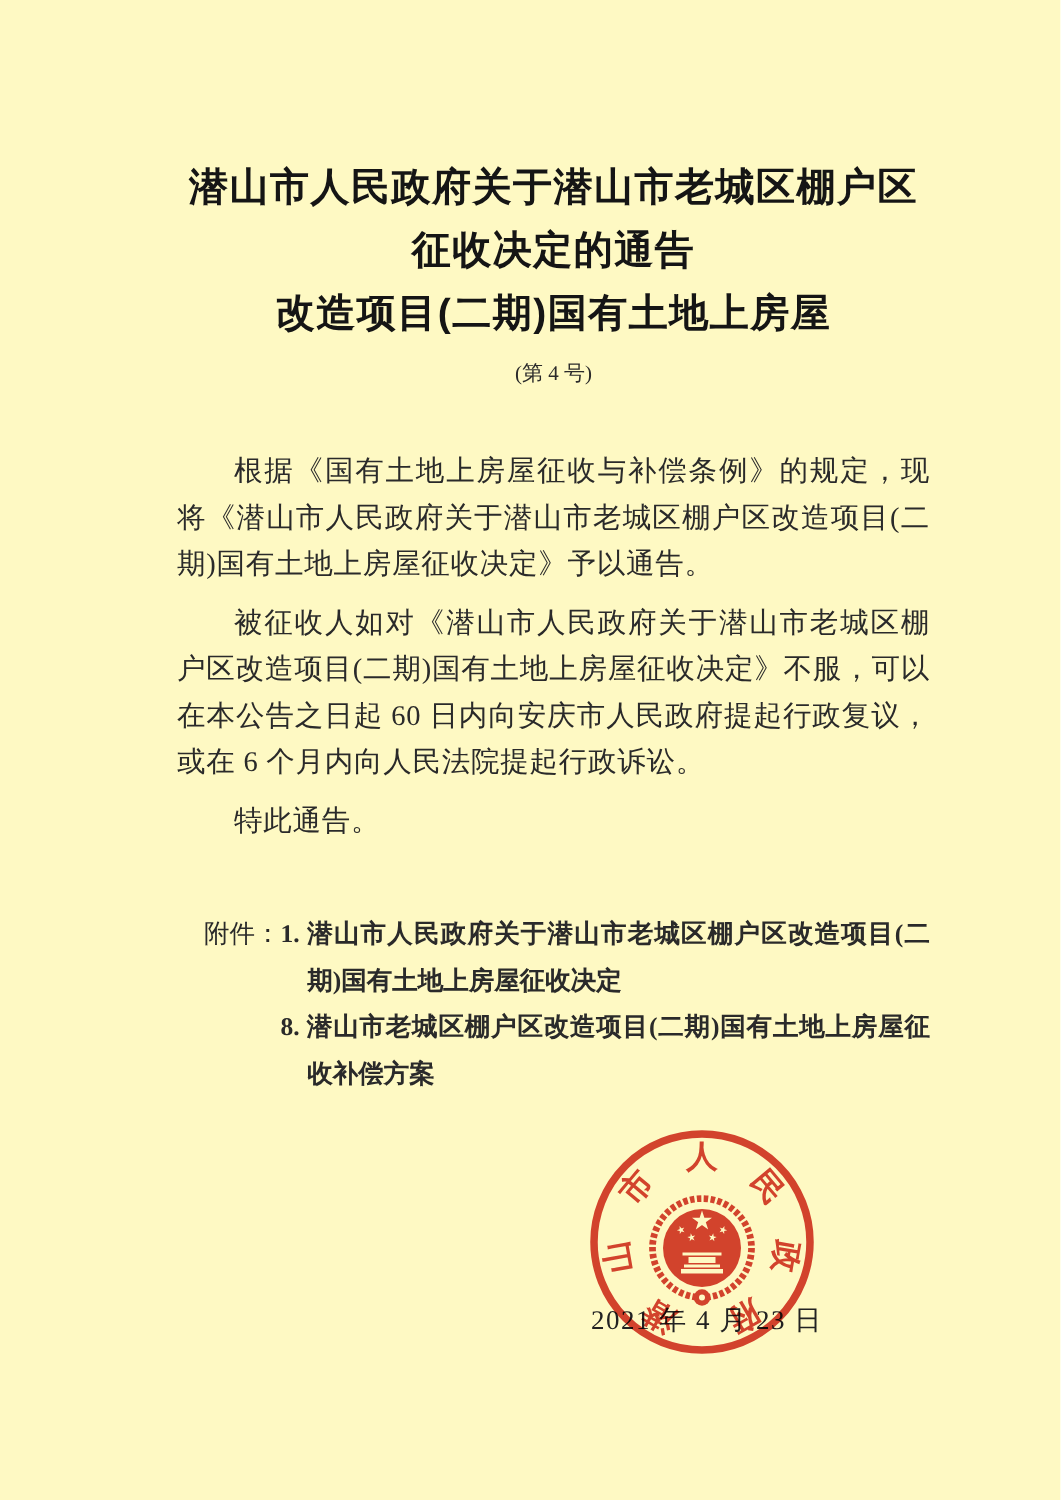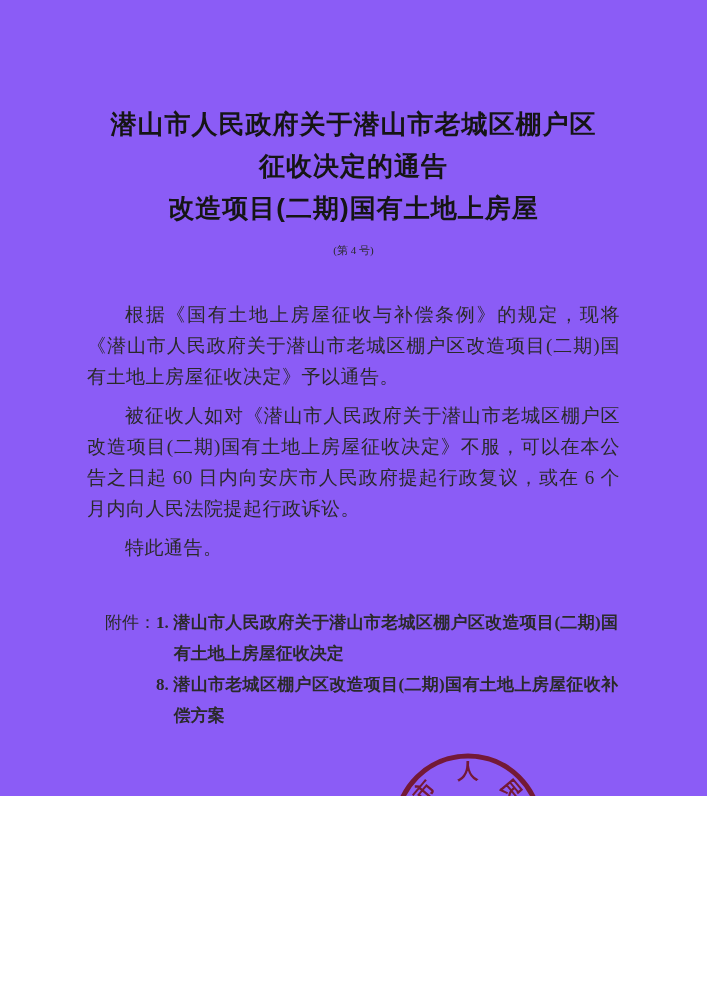--- a/index.html
+++ b/index.html
@@ -1,39 +1,39 @@
 <!DOCTYPE html>
 <html><head>
 <meta charset="utf-8">
 <style>
   html,body{margin:0;padding:0;background:#ffffff;}
   .page{
     position:relative;
-    width:707px;height:796px;
-    background:#8b5cf6;
+    width:707px;height:1000px;
+    background:#fef9c3;
     box-sizing:border-box;
-    padding:103px 87px 0 87px;
+    padding:103px 87px 0 118px;
     overflow:hidden;
     font-family:"Liberation Serif","DejaVu Serif",serif;
     color:#1f1f1f;
   }
   .doc-title{
     margin:0 0 6px 0;
     text-align:center;
     font-family:"Liberation Sans","DejaVu Sans",sans-serif;
     font-weight:900;
     font-size:26px;
     line-height:42px;
     letter-spacing:1px;
     color:#151515;
   }
   .doc-title span{display:block;}
   .doc-number{
     text-align:center;
-    font-size:11px;
+    font-size:14px;
     line-height:30px;
     margin:0 0 34px 0;
     color:#2a2a2a;
   }
   .body-text p{
     margin:0 0 8px 0;
     font-size:19px;
     line-height:31px;
     text-align:justify;
     text-indent:2em;

